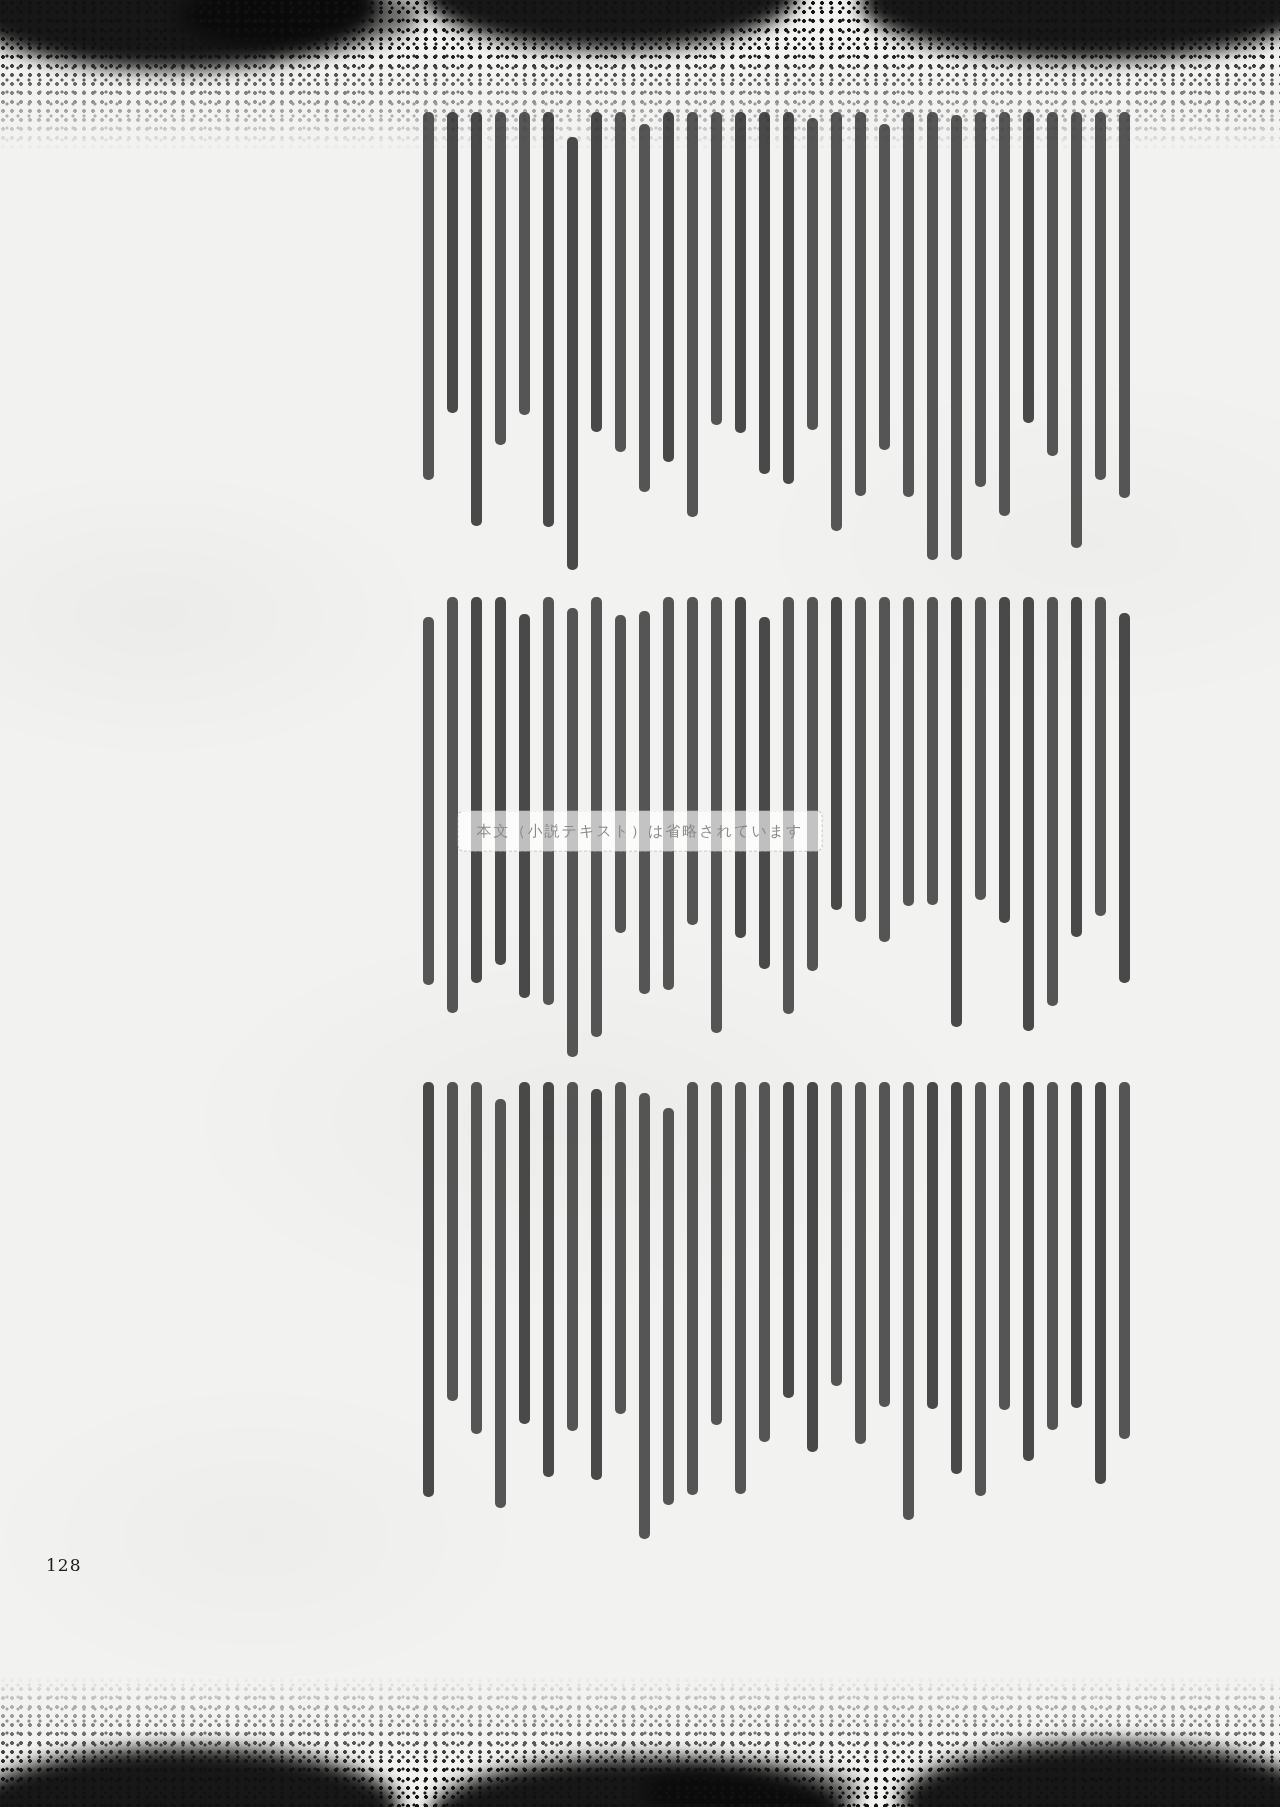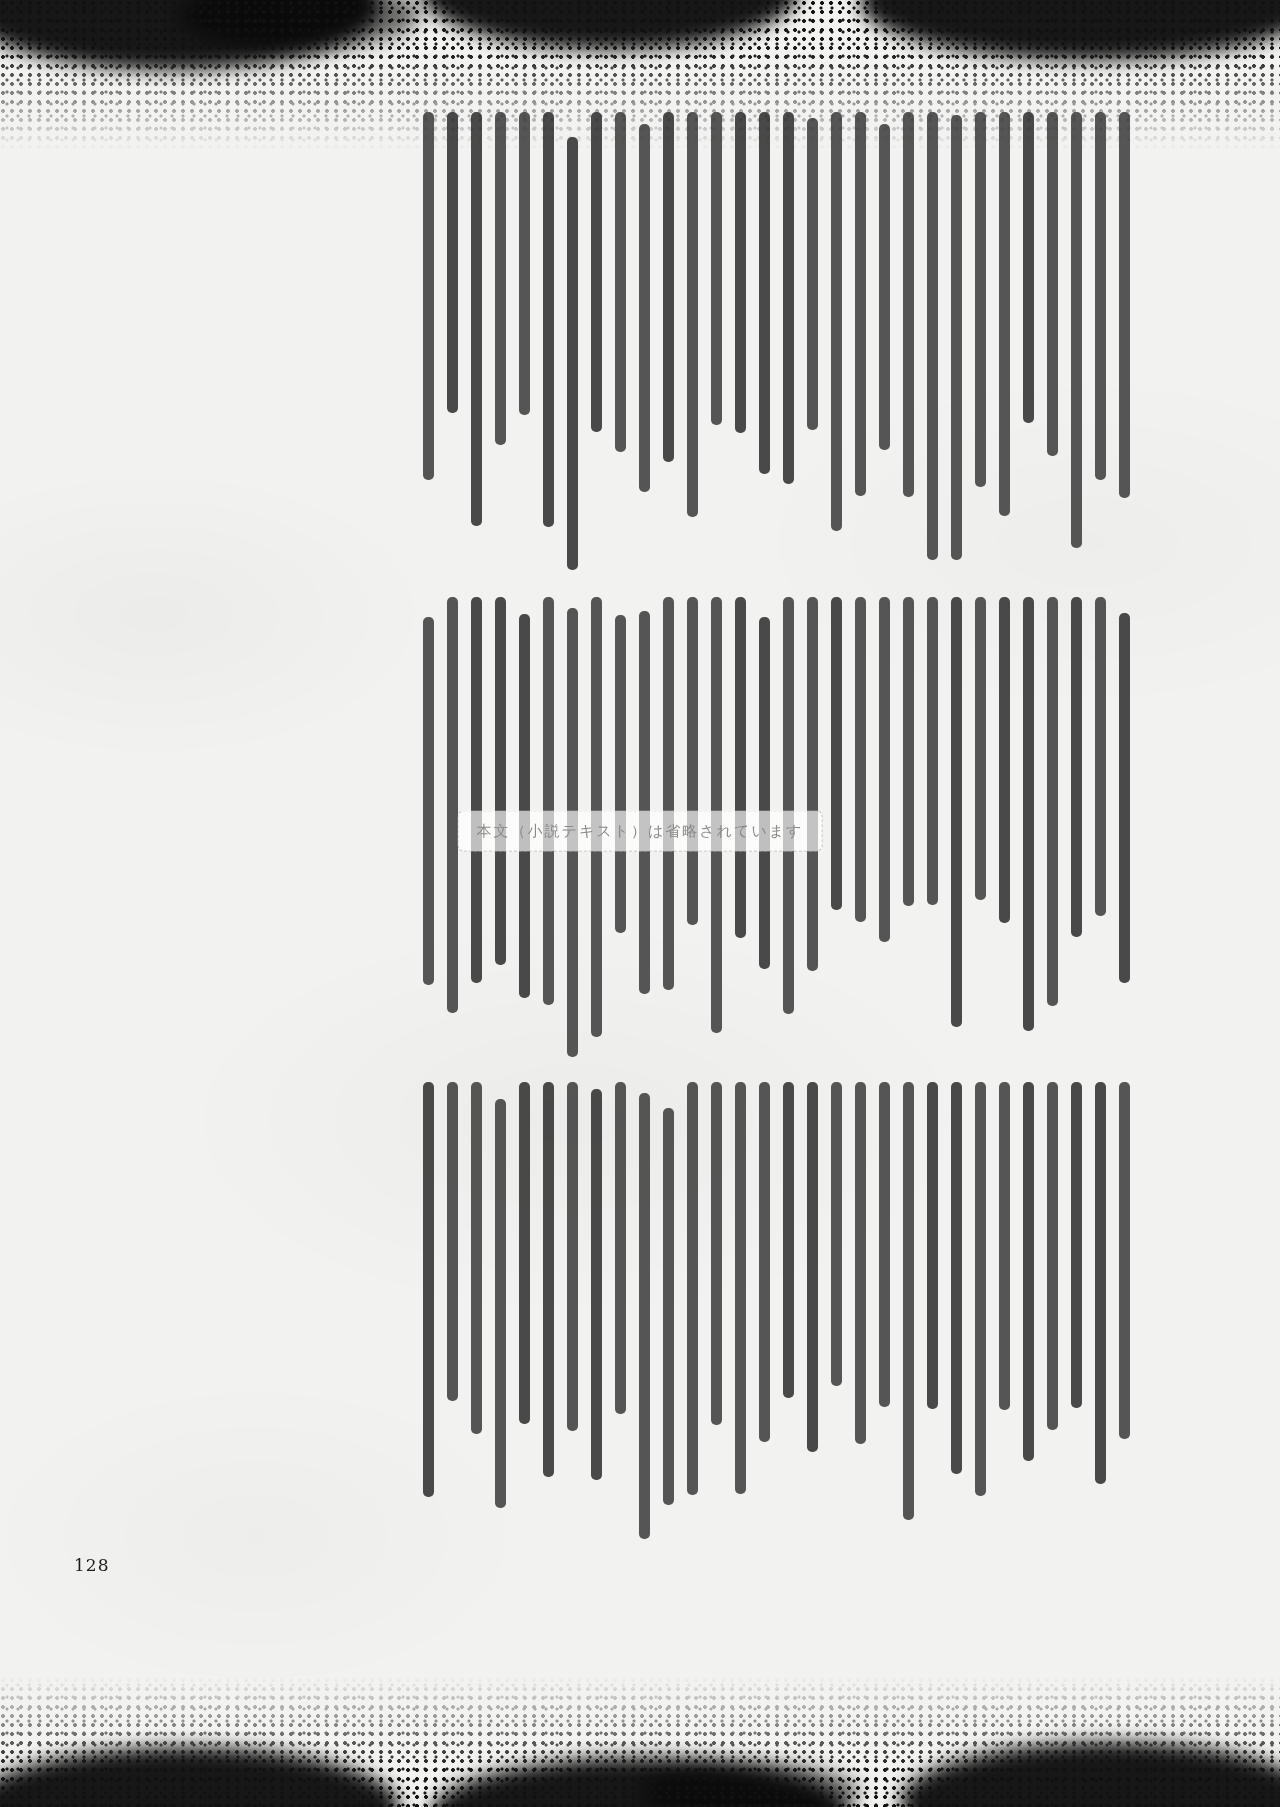--- a/index.html
+++ b/index.html
@@ -70,21 +70,20 @@
     color:#8a8a8a;font-size:15px;letter-spacing:2px;
     border:1px dashed #bdbdbd;border-radius:6px;padding:10px 18px;
     background:rgba(255,255,255,.65);
     writing-mode:horizontal-tb;white-space:nowrap;
   }
   
   .page-number{
     position:absolute;left:46px;bottom:232px;
     font-size:17px;color:#1c1c1c;letter-spacing:1px;
     font-family:"DejaVu Serif","Liberation Serif",serif;
-    margin-left:28px;
   }
 </style>
 </head>
 <body>
 
 <div class="tone tone-top">
   <div class="blob b1"></div>
   <div class="blob b2"></div>
   <div class="blob b3"></div>
   <div class="blob b4"></div>

